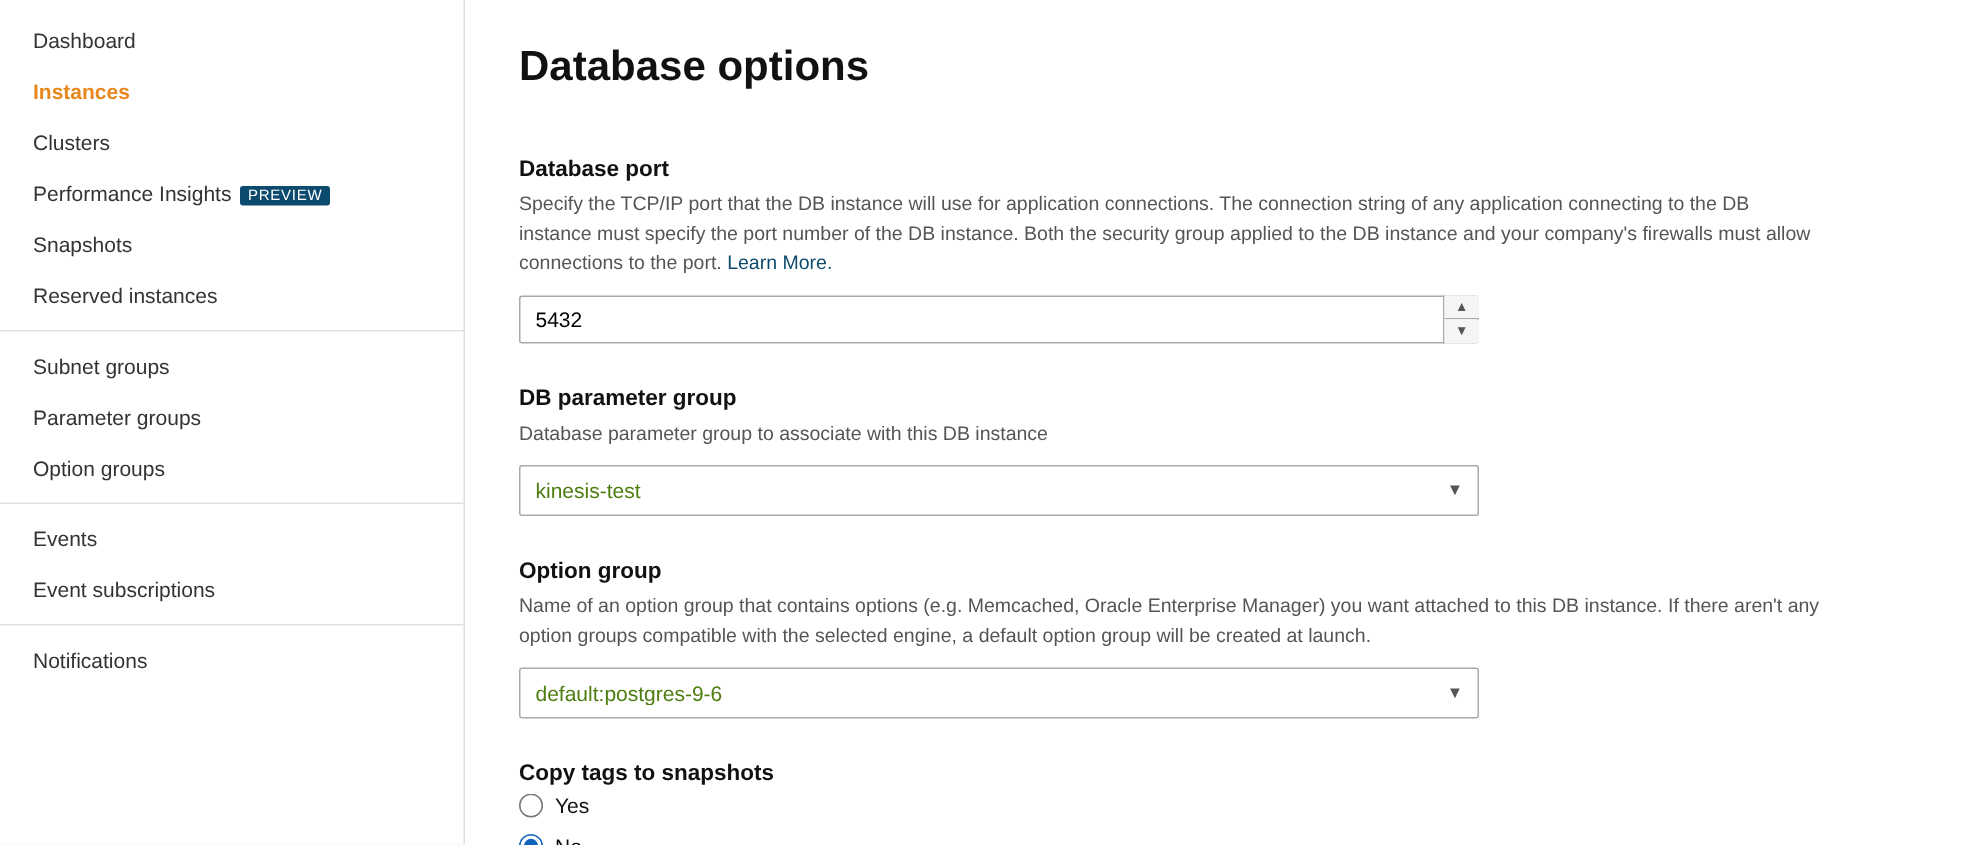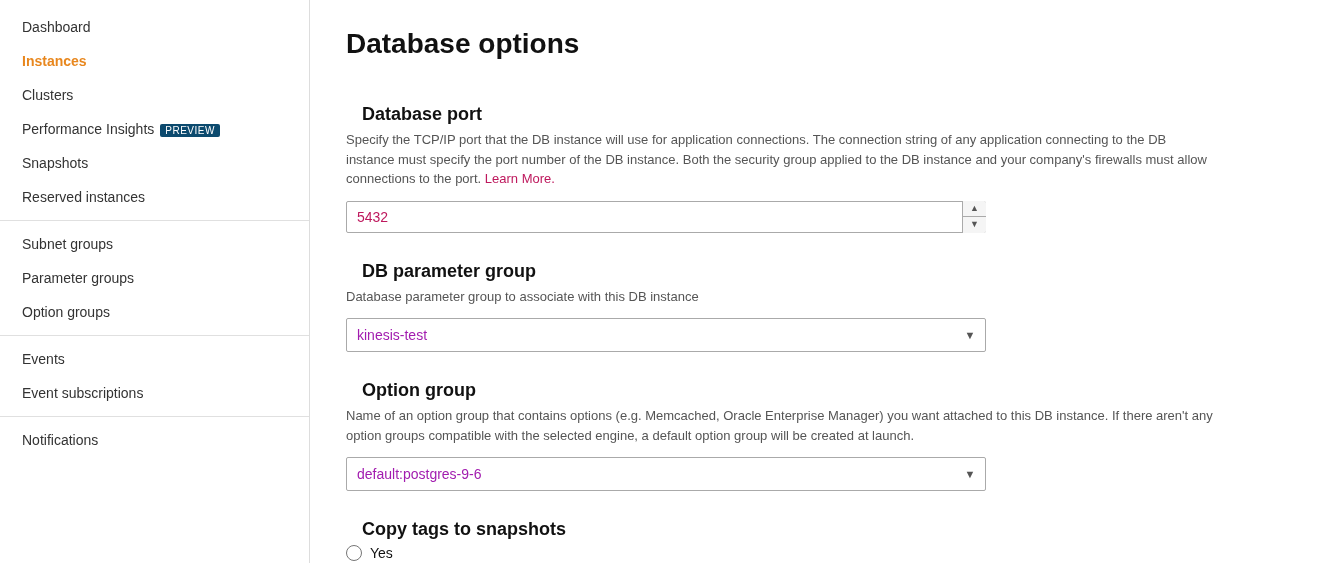--- a/index.html
+++ b/index.html
@@ -81,50 +81,49 @@
       font-weight: bold;
       color: #111;
       margin-bottom: 44px;
     }
 
     
     .form-section {
       margin-bottom: 28px;
     }
     .section-label {
-      font-size: 18px;
+      font-size: 15px;
       font-weight: bold;
       color: #111;
       margin-bottom: 5px;
-      margin-left: 16px;
     }
     .section-desc {
       font-size: 13px;
       color: #555;
       margin-bottom: 12px;
       line-height: 1.5;
       max-width: 870px;
     }
     .section-desc a {
-      color: #be185d;
+      color: #0c4a6e;
       text-decoration: none;
     }
 
     
     .port-input-wrap {
       position: relative;
       width: 640px;
     }
     .port-input {
       width: 100%;
       border: 1px solid #aaa;
       border-radius: 2px;
       padding: 7px 30px 7px 10px;
       font-size: 14px;
-      color: #be185d;
+      color: #000000;
       background: #fff;
       outline: none;
     }
     .port-spinners {
       position: absolute;
       right: 0;
       top: 0;
       height: 100%;
       display: flex;
       flex-direction: column;
@@ -150,21 +149,21 @@
     .select-wrap {
       position: relative;
       width: 640px;
     }
     .custom-select {
       width: 100%;
       border: 1px solid #aaa;
       border-radius: 2px;
       padding: 8px 36px 8px 10px;
       font-size: 14px;
-      color: #a21caf;
+      color: #4d7c0f;
       background: #fff;
       appearance: none;
       -webkit-appearance: none;
       cursor: pointer;
       outline: none;
     }
     .select-arrow {
       position: absolute;
       right: 0;
       top: 0;

